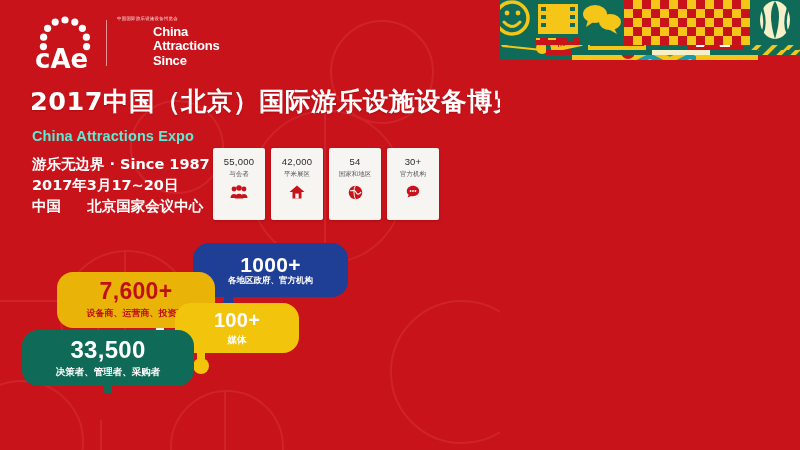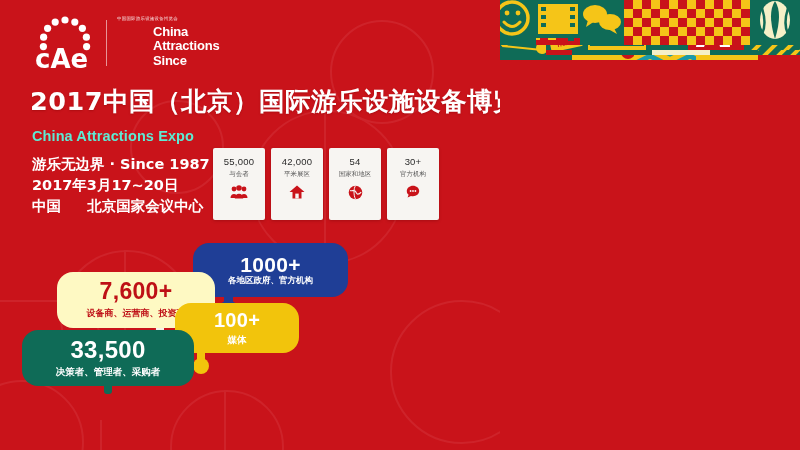--- a/index.html
+++ b/index.html
@@ -49,21 +49,21 @@
   
   .bubble{position:absolute;border-radius:16px;color:#fff;text-align:center;display:flex;
           flex-direction:column;align-items:center;justify-content:center;}
   .b-num{font-weight:bold;line-height:1;letter-spacing:.3px;}
   .b-lbl{font-weight:bold;font-family:"DejaVu Sans",sans-serif;}
 
   .b-blue{left:193px;top:243px;width:155px;height:54px;background:#1F3E96;}
   .b-blue .b-num{font-size:21px;}
   .b-blue .b-lbl{font-size:8.5px;}
 
-  .b-cream{left:57px;top:272px;width:158px;height:56px;background:#fef9c3;}
+  .b-cream{left:57px;top:272px;width:158px;height:56px;background:#eab308;}
   .b-cream .b-num{font-size:23px;color:#BE1016;}
   .b-cream .b-lbl{font-size:9px;color:#BE1016;margin-top:4px;}
 
   .b-yellow{left:175px;top:303px;width:124px;height:50px;background:#F2C40C;}
   .b-yellow .b-num{font-size:20px;color:#fff;}
   .b-yellow .b-lbl{font-size:9.5px;color:#fff;margin-top:4px;}
 
   .b-green{left:22px;top:330px;width:172px;height:56px;background:#0F6B57;}
   .b-green .b-num{font-size:24px;}
   .b-green .b-lbl{font-size:9.5px;margin-top:4px;text-align:right;}

